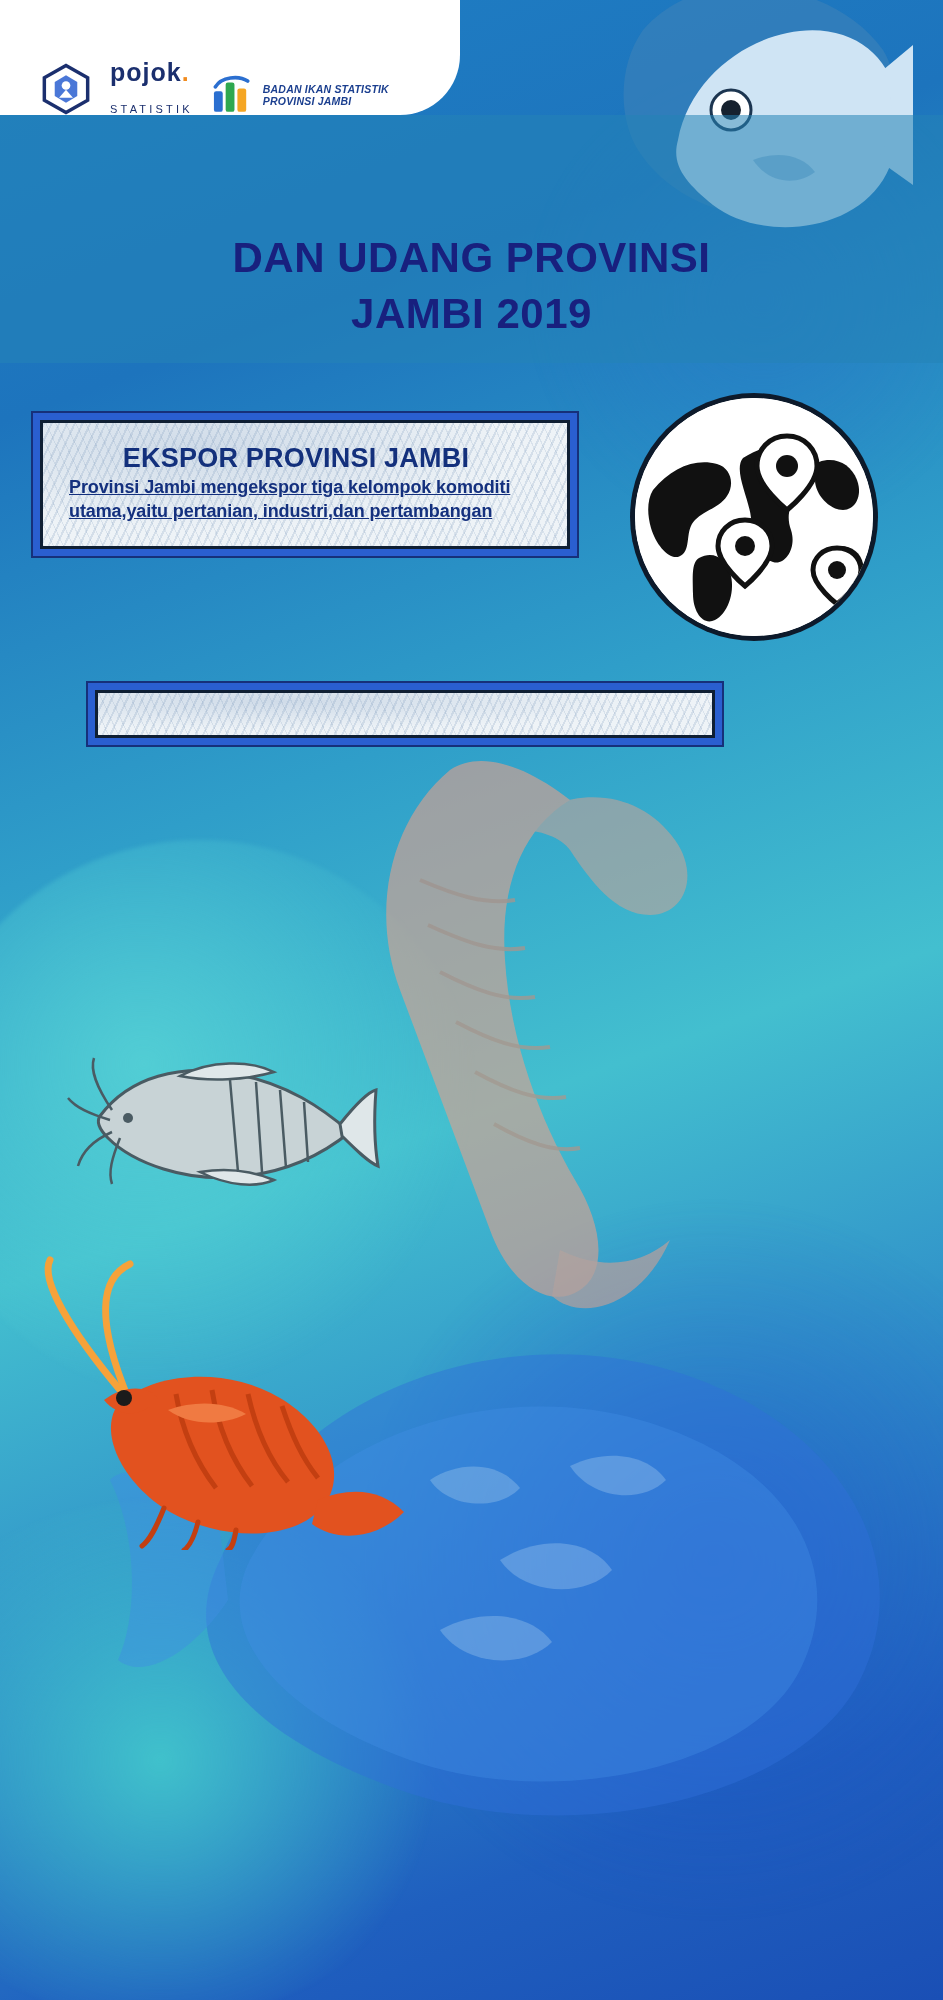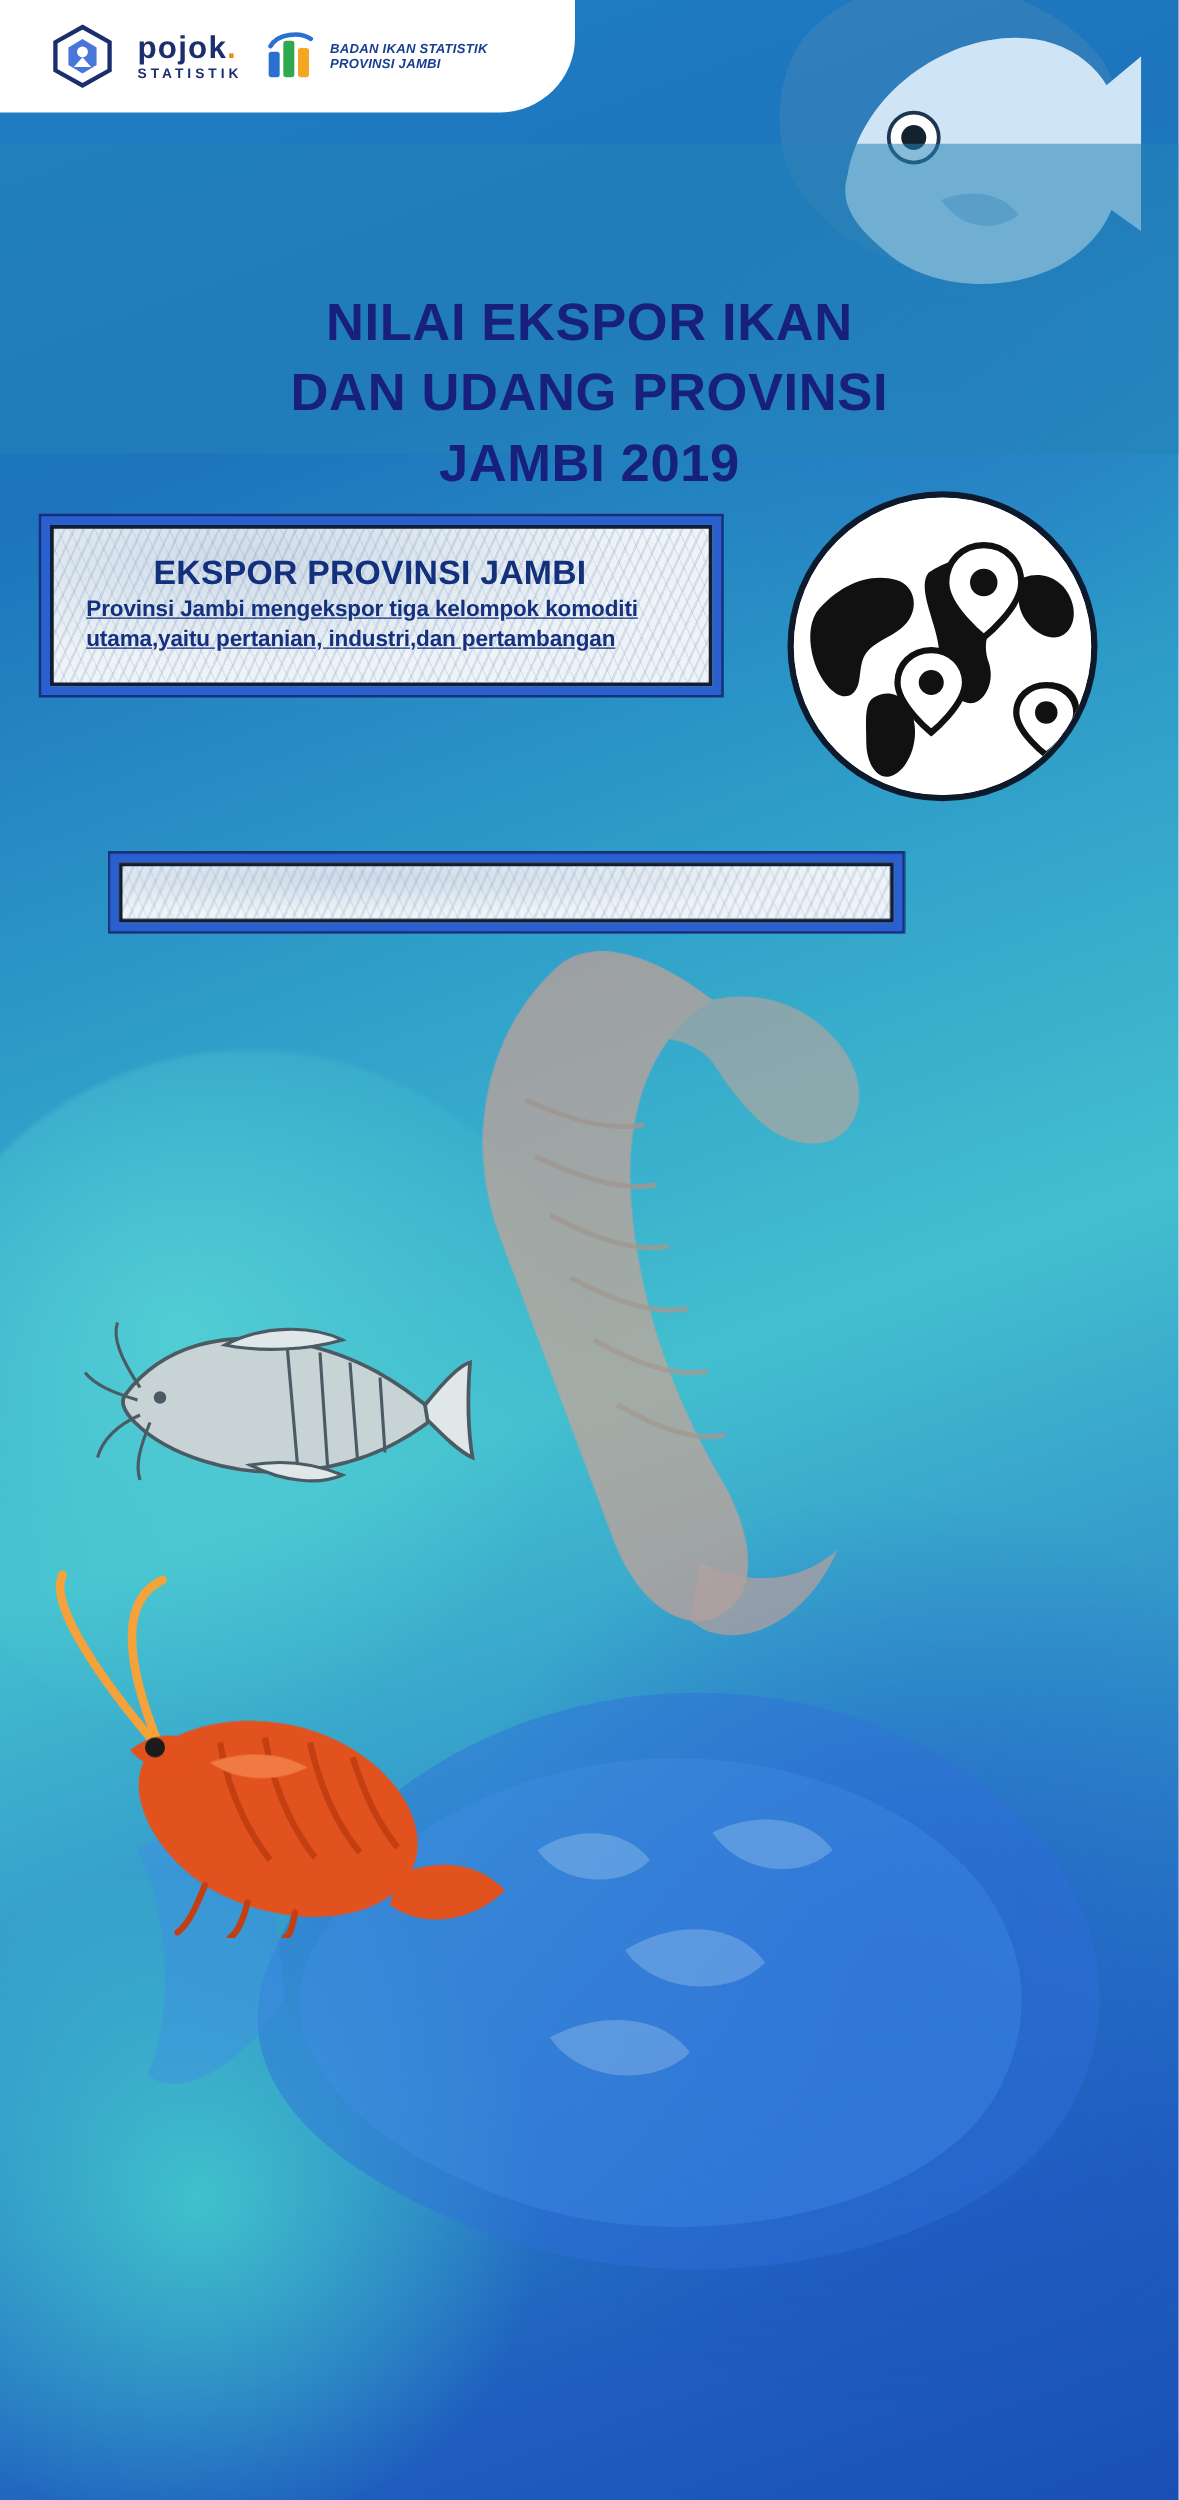--- a/index.html
+++ b/index.html
@@ -21,35 +21,35 @@
     filter:blur(2px);
   }
   .wash1 { left:-80px; top:840px; width:560px; height:560px; background:radial-gradient(circle at 40% 40%, rgba(90,215,215,.75), rgba(90,215,215,0) 70%); }
   .wash2 { right:-120px; top:1180px; width:700px; height:760px; background:radial-gradient(circle at 50% 50%, rgba(30,80,200,.55), rgba(30,80,200,0) 70%); }
   .wash3 { left:-140px; top:1500px; width:600px; height:520px; background:radial-gradient(circle at 50% 50%, rgba(70,210,205,.8), rgba(70,210,205,0) 70%); }
   .wash4 { right:-60px; top:60px; width:480px; height:480px; background:radial-gradient(circle at 50% 50%, rgba(40,120,200,.5), rgba(40,120,200,0) 70%); }
 
   
   .logobar {
     position:absolute; left:0; top:0;
-    width:460px; height:90px;
+    width:460px; height:115px;
     background:#ffffff;
     border-bottom-right-radius:60px;
-    display:flex; align-items:center;
+    display:flex; align-items:flex-end;
     gap:18px; padding-left:40px;
     z-index:6;
   }
   .logo-pojok-mark { width:52px; height:52px; flex:none; }
   .logo-pojok-text { line-height:1; }
   .logo-pojok-text .l1 {
     font-size:25px; font-weight:bold; color:#1b2f6e; letter-spacing:1px;
   }
   .logo-pojok-text .l1 .dot { color:#f18b1e; }
   .logo-pojok-text .l2 {
-    font-size:11px; font-weight:bold; color:#1b2f6e; letter-spacing:3.2px; margin-top:3px;
+    font-size:11px; font-weight:normal; color:#1b2f6e; letter-spacing:3.2px; margin-top:19px;
   }
   .logo-bps { display:flex; align-items:center; gap:8px; }
   .bps-mark { width:44px; height:40px; flex:none; }
   .bps-text { line-height:1.15; }
   .bps-text .b1 { font-size:10.5px; font-weight:bold; font-style:italic; color:#1b3f8f; letter-spacing:.2px;}
   .bps-text .b2 { font-size:10.5px; font-weight:bold; font-style:italic; color:#1b3f8f; letter-spacing:.2px;}
 
   
   .title-band {
     position:absolute; left:0; top:115px; width:943px; height:248px;
@@ -148,21 +148,20 @@
       </svg>
       <div class="bps-text">
         <div class="b1">BADAN IKAN STATISTIK</div>
         <div class="b2">PROVINSI JAMBI</div>
       </div>
     </div>
   </div>
 
   <div class="title-band"></div>
   <div class="title">
-    <div>NILAI EKSPOR IKAN</div>
     <div>DAN UDANG PROVINSI</div>
     <div>JAMBI 2019</div>
   </div>
 
   <div class="globe">
     <svg width="238" height="238" viewBox="0 0 238 238">
       <circle cx="119" cy="119" r="119" fill="#ffffff"></circle>
       <g fill="#111111">
         <path d="M18 92 C36 70 60 60 82 66 C96 70 100 86 92 98 C84 110 70 112 60 122 C50 132 56 148 48 156 C38 166 22 150 16 130 C12 116 12 102 18 92 Z"></path>
         <path d="M64 160 C78 152 92 160 96 178 C100 196 92 216 80 222 C68 228 58 214 58 196 C58 180 56 165 64 160 Z"></path>

